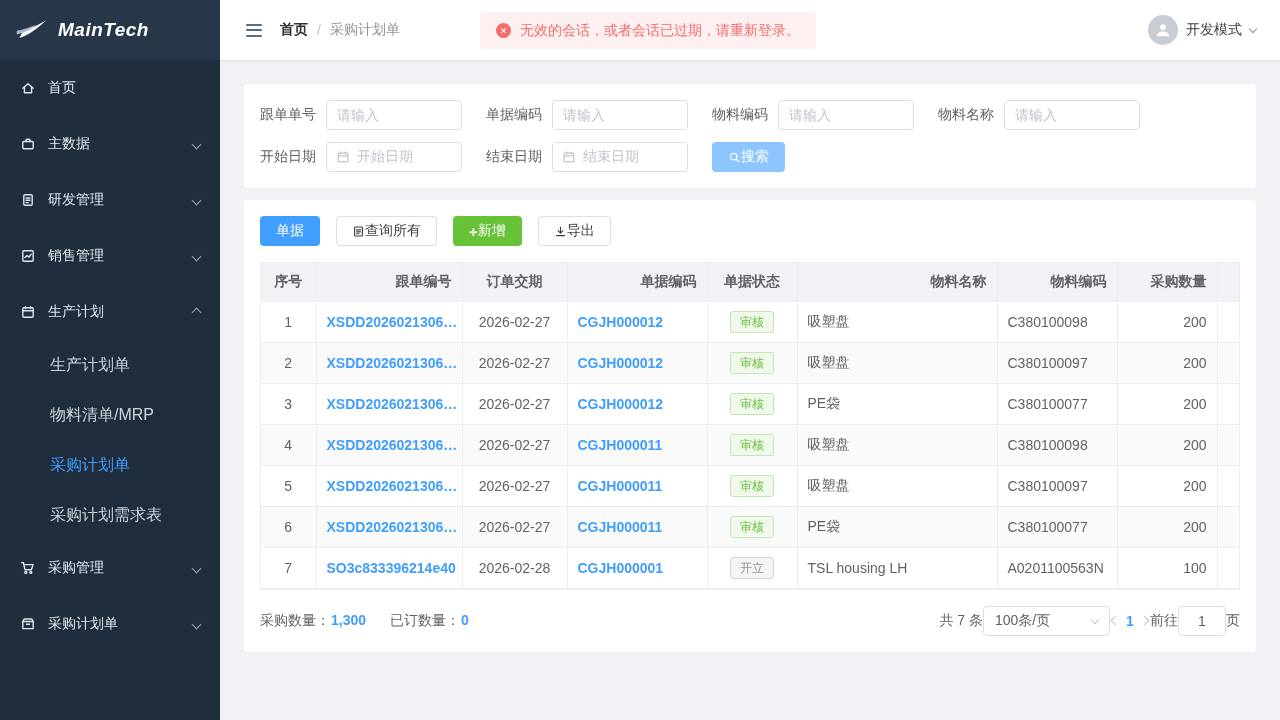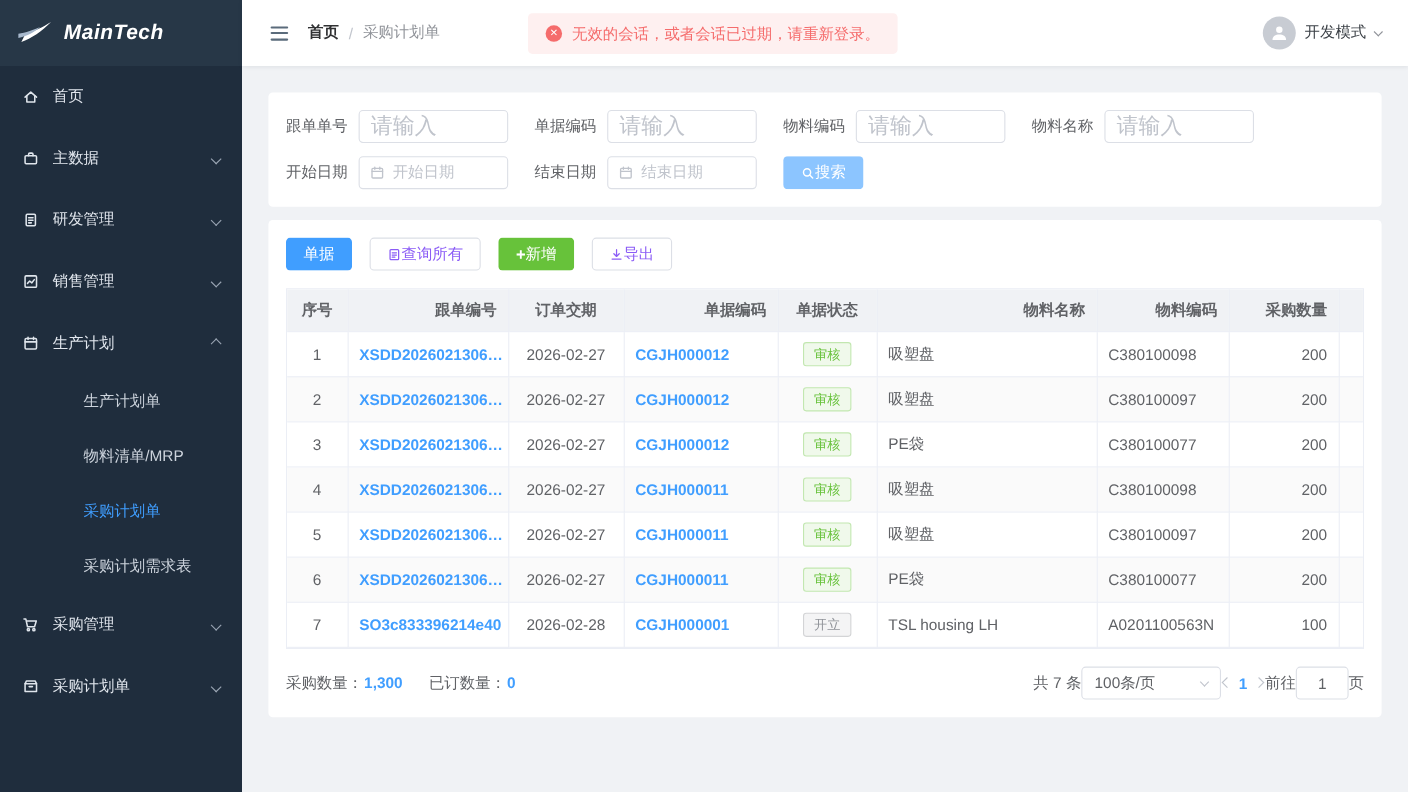--- a/index.html
+++ b/index.html
@@ -11,21 +11,21 @@
   .sidebar{width:220px;background:#1f2d3d;height:100%;flex-shrink:0}
   .logo{height:60px;display:flex;align-items:center;gap:8px;padding:0 14px;background:#273747}
   .logo-text{color:#fff;font-style:italic;font-weight:bold;font-size:19px;letter-spacing:.5px}
   .mi{height:56px;display:flex;align-items:center;padding:0 20px;gap:12px;color:#e2e7ee;cursor:pointer;font-size:14px}
   .mi .ic{width:16px;height:16px;display:flex;color:#dfe5ec;flex-shrink:0}
   .mi .mchev{margin-left:auto;color:#9aa5b3;display:flex;align-items:center}
   .chev{display:inline-block;width:7px;height:7px;border-right:1.6px solid currentColor;border-bottom:1.6px solid currentColor;transform:rotate(45deg)}
   .chev.up{transform:rotate(-135deg)}
   .chev.left{transform:rotate(135deg)}
   .chev.right{transform:rotate(-45deg)}
-  .smi{height:50px;display:flex;align-items:center;padding-left:76px;color:#ccd3dc;font-size:14px;cursor:pointer}
+  .smi{height:50px;display:flex;align-items:center;padding-left:50px;color:#ccd3dc;font-size:16px;cursor:pointer}
   .smi.active{color:#409eff}
 
   
   .main{flex:1;display:flex;flex-direction:column;height:100%;min-width:0}
   .topbar{height:60px;background:#fff;display:flex;align-items:center;padding:0 24px 0 26px;position:relative;flex-shrink:0;box-shadow:0 1px 4px rgba(0,21,41,.08)}
   .hamburger{display:flex;flex-direction:column;gap:3.5px;margin-right:18px;cursor:pointer}
   .hamburger i{display:block;width:16px;height:2px;background:#5a6b7b;border-radius:1px}
   .crumb-home{font-weight:bold;color:#303133;cursor:pointer}
   .crumb-sep{margin:0 9px;color:#c0c4cc}
   .crumb-cur{color:#909399}
@@ -36,28 +36,28 @@
   .user .chev{width:6px;height:6px;color:#909399;margin-top:-3px}
 
   
   .content{flex:1;padding:24px;overflow:hidden}
   .card{background:#fff;border-radius:4px}
   .filter-card{padding:16px;margin-bottom:12px}
   .frow{display:flex;align-items:flex-start;margin-bottom:12px}
   .frow:last-child{margin-bottom:0}
   .fgroup{display:flex;align-items:center;margin-right:24px}
   .fgroup label{margin-right:10px;color:#606266;white-space:nowrap}
-  .text-input{width:136px;height:30px;border:1px solid #dcdfe6;border-radius:4px;padding:0 10px;font-size:20px;color:#606266;outline:none;font-family:inherit}
+  .text-input{width:136px;height:30px;border:1px solid #dcdfe6;border-radius:4px;padding:0 10px;font-size:14px;color:#606266;outline:none;font-family:inherit}
   ::placeholder{color:#c0c4cc}
   .date-input{width:136px;height:30px;border:1px solid #dcdfe6;border-radius:4px;padding:0 9px;display:flex;align-items:center;gap:7px;color:#c0c4cc;cursor:pointer;background:#fff}
   .btn{height:30px;padding:0 15px;border-radius:4px;font-size:14px;display:inline-flex;align-items:center;cursor:pointer;border:1px solid transparent;font-family:inherit}
   .search-btn{background:#8cc5ff;color:#fff}
   .btn-blue{background:#409eff;color:#fff}
   .btn-green{background:#67c23a;color:#fff}
-  .btn-plain{background:#fff;border-color:#dcdfe6;color:#8b5cf6}
+  .btn-plain{background:#fff;border-color:#dcdfe6;color:#404040}
   .toolbar{display:flex;gap:16px;margin-bottom:16px}
   .bic{display:flex;align-items:center}
   .plus{font-size:15px;font-weight:bold;line-height:1}
 
   
   .table-wrap{border:1px solid #ebeef5;overflow:hidden;width:100%}
   table{table-layout:fixed;border-collapse:collapse;width:1076px;font-size:14px}
   th{background:#f0f2f5;color:#606266;font-weight:bold;text-align:right;height:38px;padding:0 10px}
   td{padding:9px 10px;color:#606266;background:#fff;overflow:hidden;white-space:nowrap}
   th,td{border-right:1px solid #ebeef5;border-bottom:1px solid #ebeef5}

